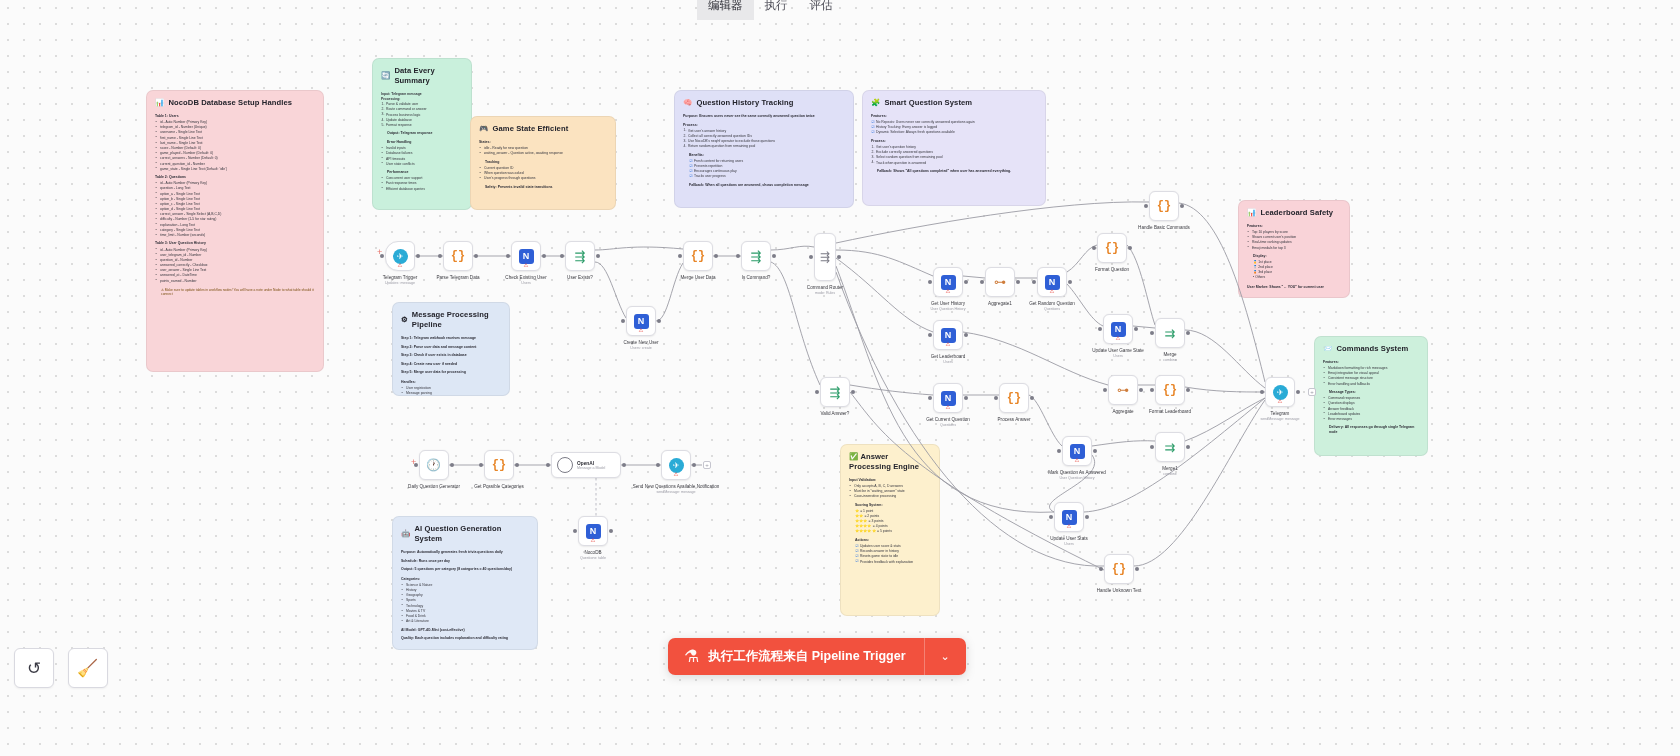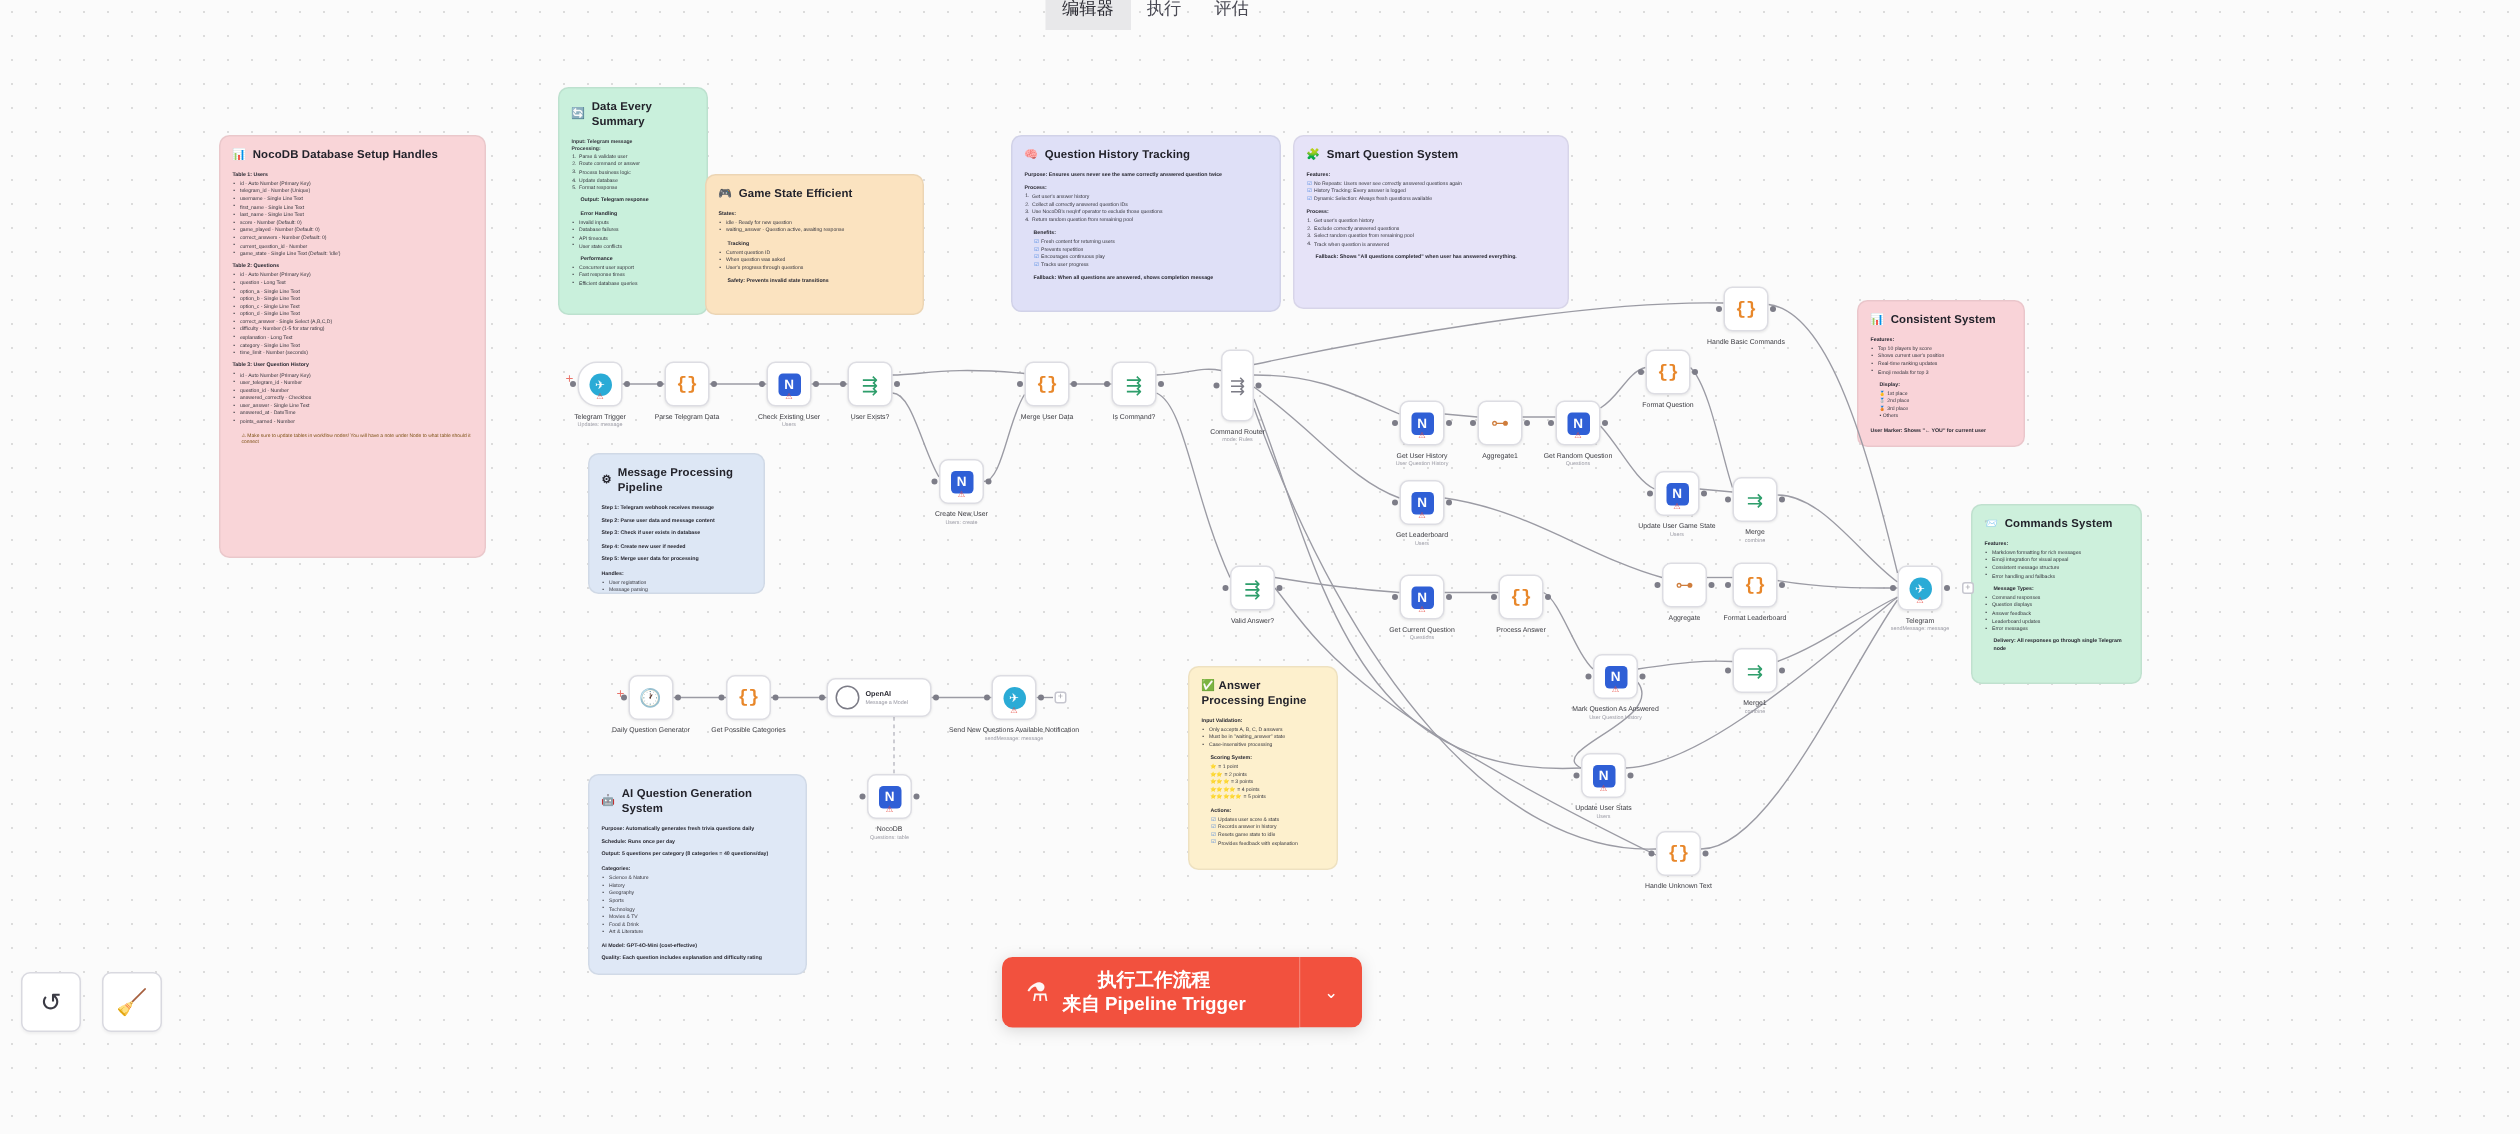--- a/index.html
+++ b/index.html
@@ -60,21 +60,21 @@
   .note .warn { font-size: 3.3px; color: #7a4f10; margin-top: 5px; margin-left: 6px; }
 
   .n-nocodb { left:146px; top:90px; width:178px; height:282px; background:#f9d5d8; }
   .n-dataflow { left:372px; top:58px; width:100px; height:152px; background:#c9f0dc; }
   .n-gamestate { left:470px; top:116px; width:146px; height:94px; background:#fbe3c0; }
   .n-qhistory { left:674px; top:90px; width:180px; height:118px; background:#dfe0f7; }
   .n-smartq  { left:862px; top:90px; width:184px; height:116px; background:#e6e3f8; }
   .n-leader  { left:1238px; top:200px; width:112px; height:98px; background:#f9d3d8; }
   .n-response{ left:1314px; top:336px; width:114px; height:120px; background:#cdf0dc; }
   .n-msgproc { left:392px; top:302px; width:118px; height:94px; background:#dde7f5; }
-  .n-answer  { left:792px; top:444px; width:100px; height:136px; background:#fdf0cd; }
+  .n-answer  { left:840px; top:444px; width:100px; height:172px; background:#fdf0cd; }
   .n-aigen   { left:392px; top:516px; width:146px; height:134px; background:#dfe8f6; }
 
   
   .node {
     position: absolute;
     background: #ffffff;
     border: 1px solid #dddde3;
     border-radius: 6px;
     display: flex; align-items: center; justify-content: center;
     box-shadow: 0 0.5px 1.5px rgba(0,0,0,0.07);
@@ -155,21 +155,21 @@
   .execwrap {
     position:absolute; left: 668px; top: 638px; display:flex; z-index:55;
     filter: drop-shadow(0 2px 5px rgba(0,0,0,0.14));
   }
   .execbtn {
     background: #f2513e; color:#fff; border-radius: 7px 0 0 7px;
     padding: 8px 18px 8px 16px; display:flex; align-items:center; gap:9px;
     min-width: 198px;
   }
   .execbtn .flask { font-size:17px; opacity:.95; }
-  .execbtn .txt { display:flex; flex-direction:column; line-height:1.25;align-items:center; }
+  .execbtn .txt { display:flex; flex-direction:row; line-height:1.25;align-items:center; }
   .execbtn .l1 { font-size:12.5px; font-weight:bold; }
   .execbtn .l2 { font-size:12.5px; font-weight:bold; }
   .execcaret {
     background:#f2513e; color:#fff; width:42px; border-radius:0 7px 7px 0;
     border-left: 1px solid rgba(255,255,255,.28);
     display:flex; align-items:center; justify-content:center; font-size:11px;
   }
 </style>
 </head>
 <body>
@@ -369,21 +369,21 @@
         <li class="num" data-n="2.">Exclude correctly answered questions</li>
         <li class="num" data-n="3.">Select random question from remaining pool</li>
         <li class="num" data-n="4.">Track when question is answered</li>
       </ul>
       <div class="sec ind">Fallback: Shows "All questions completed" when user has answered everything.</div>
     </div>
 
     <div class="note n-leader">
       <div class="nt">
         <span class="emo">📊</span>
-        <span>Consistent System</span>
+        <span>Leaderboard Safety</span>
       </div>
       <div class="sec">Features:</div>
       <ul>
         <li>Top 10 players by score</li>
         <li>Shows current user's position</li>
         <li>Real-time ranking updates</li>
         <li>Emoji medals for top 3</li>
       </ul>
       <div class="sec ind">Display:</div>
       <div class="ln ind">🥇 1st place</div>

